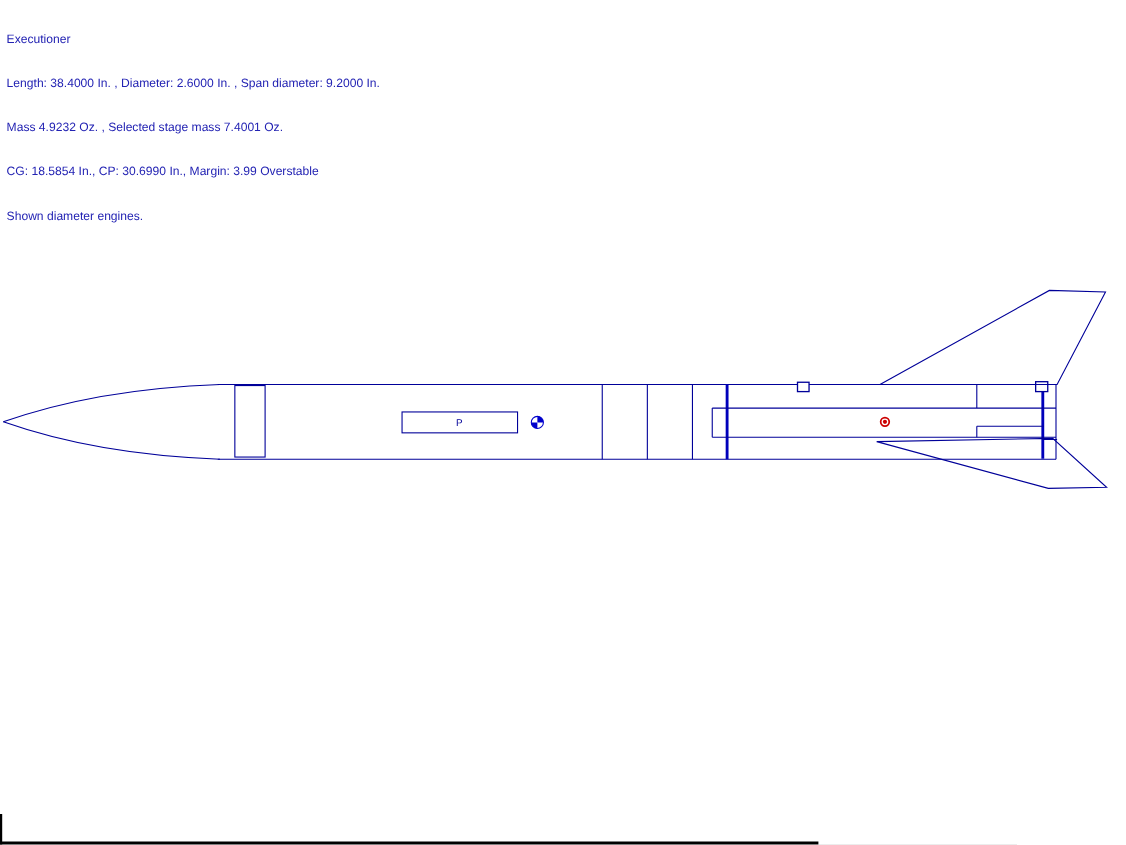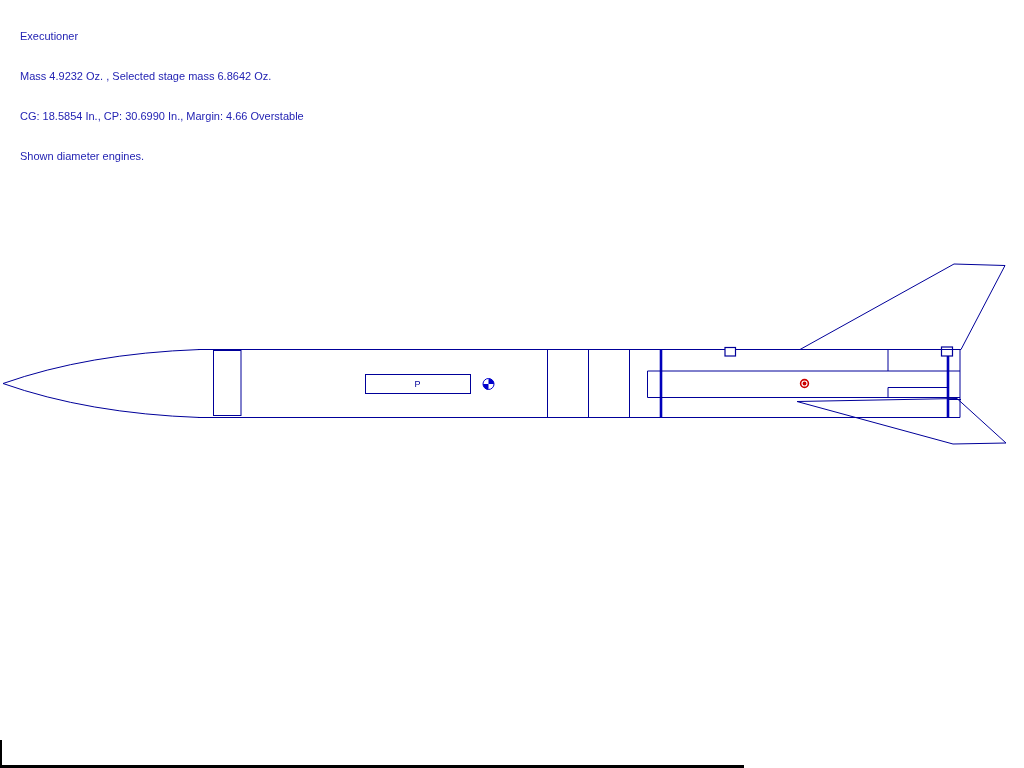--- a/index.html
+++ b/index.html
@@ -14,21 +14,21 @@
   html,body{margin:0;padding:0;}
   body{background:#888;}
   .viewport{
     position:relative;
     width:1024px;height:768px;
     background:var(--background);
     overflow:hidden;
     font-family:"Liberation Sans", sans-serif;
   }
   .header{
-    position:absolute;left:20px;top:3px;
+    position:absolute;left:6px;top:3px;
     color:var(--text);
     font-size:11px;line-height:13.4px;
     white-space:pre;
   }
   svg{position:absolute;left:0;top:0;}
   .ln{stroke:var(--line);stroke-width:1;fill:none;}
   .thick{stroke:var(--thick-line);stroke-width:2.6;fill:none;}
   .lug{stroke:var(--line);stroke-width:1.2;fill:var(--background);}
   .fin{stroke:var(--line);stroke-width:1;fill:none;}
   .chute-label{fill:var(--line);font-family:"Liberation Sans",sans-serif;font-size:9px;}
@@ -38,22 +38,23 @@
   .cp-dot{fill:var(--cp);stroke:none;}
   .artifact{fill:var(--edge);}
 </style>
 </head>
 <body>
 
 <div class="viewport">
 
   <div class="header">
     <div>Executioner</div>
-    <div>Mass 4.9232 Oz. , Selected stage mass 6.8642 Oz.</div>
-    <div>CG: 18.5854 In., CP: 30.6990 In., Margin: 4.66 Overstable</div>
+    <div>Length: 38.4000 In. , Diameter: 2.6000 In. , Span diameter: 9.2000 In.</div>
+    <div>Mass 4.9232 Oz. , Selected stage mass 7.4001 Oz.</div>
+    <div>CG: 18.5854 In., CP: 30.6990 In., Margin: 3.99 Overstable</div>
     <div>Shown diameter engines.</div>
   </div>
 
   <svg width="1024" height="768" viewBox="0 0 1024 768">
 
     <g>
       <path class="ln" d="M 3 383.5 Q 88 353.5 200 349.5"></path>
       <path class="ln" d="M 3 383.5 Q 88 413.5 200 417.5"></path>
       <rect class="ln" x="213.5" y="350.5" width="27.5" height="65"></rect>
     </g>

